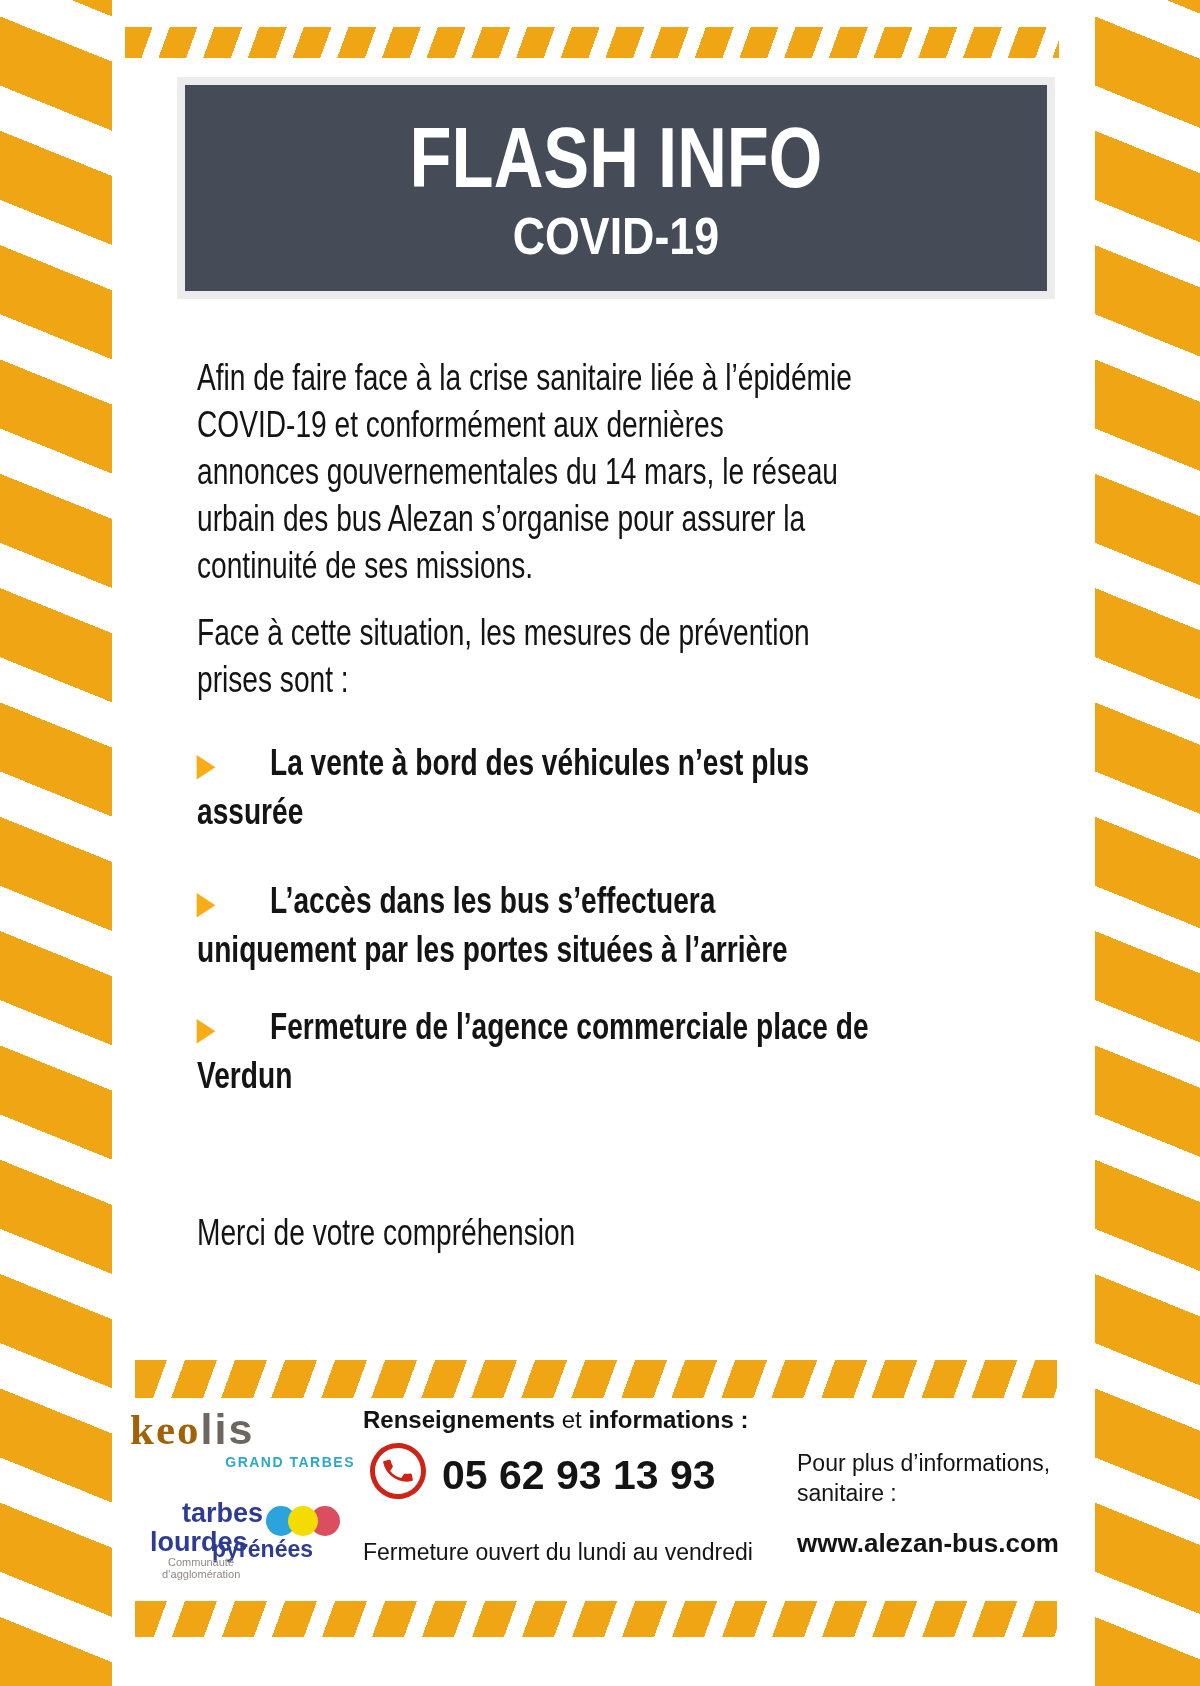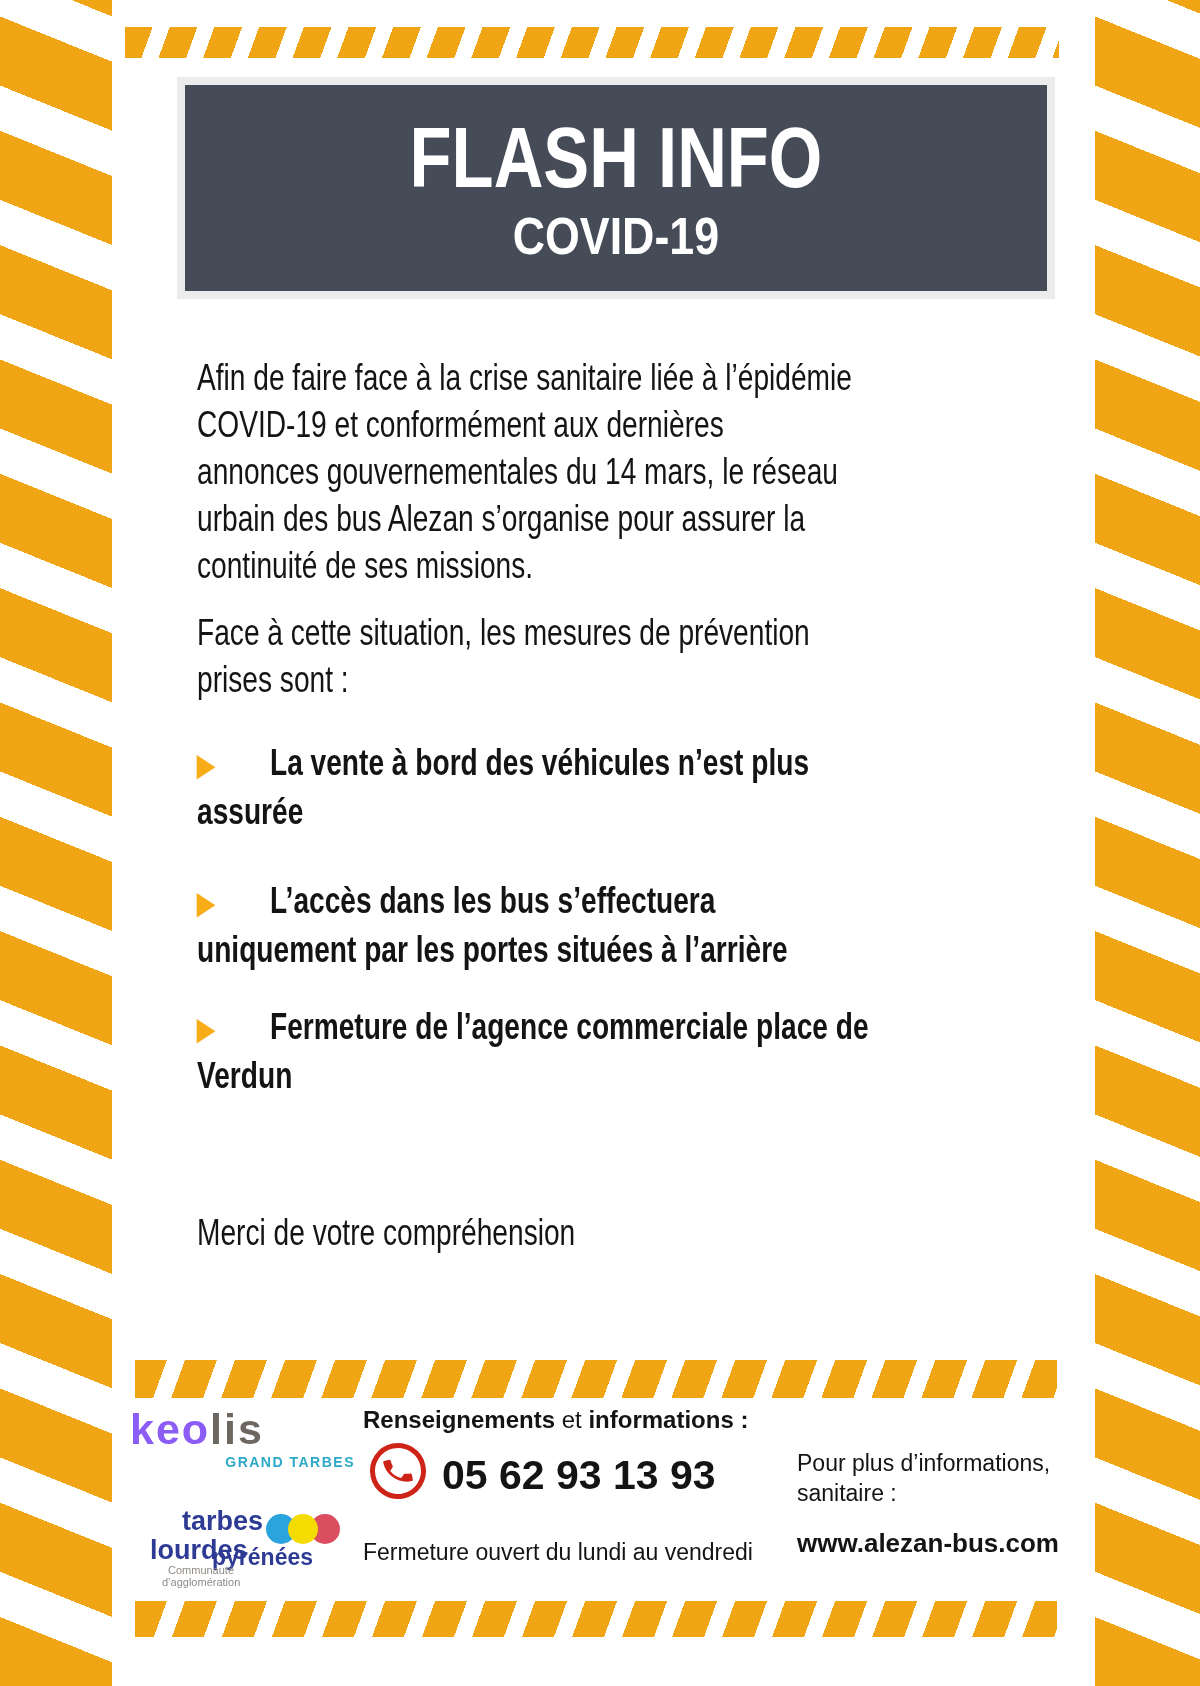--- a/index.html
+++ b/index.html
@@ -29,24 +29,24 @@
   .header-subtitle{color:#fff;font-weight:bold;font-size:52px;line-height:52px;
     transform:scaleX(0.86);transform-origin:center;white-space:nowrap;}
   
   .tblock{position:absolute;left:197px;transform:scaleX(0.76);transform-origin:0 0;}
   .tblock .ln{font-size:37px;line-height:47px;white-space:nowrap;}
   .tblock.bold .ln{font-weight:bold;}
   .arrow{display:inline-block;width:96px;font-size:30px;color:#F8AC17;}
   
   .keolis{position:absolute;left:130px;top:1408px;width:225px;}
   .keolis .word{font-size:43px;line-height:43px;font-weight:bold;letter-spacing:2px;white-space:nowrap;}
-  .keolis .teal{color:#8b5cf6;}
+  .keolis .teal{color:#a16207;font-family:Liberation Serif, serif;}
   .keolis .gray{color:#6E675F;}
   .keolis .sub{margin-top:3px;text-align:right;font-size:14px;font-weight:bold;color:#2BA9C6;letter-spacing:1.5px;}
-  .tlp{position:absolute;left:130px;top:1498px;width:240px;height:80px;margin-top:8px;}
+  .tlp{position:absolute;left:130px;top:1498px;width:240px;height:80px;}
   .tlp .w{position:absolute;font-weight:bold;color:#2E3B94;white-space:nowrap;}
   .tlp .w1{left:52px;top:0px;font-size:27px;}
   .tlp .w2{left:20px;top:29px;font-size:27px;}
   .tlp .w3{left:82px;top:38px;font-size:23px;}
   .tlp .dot{position:absolute;width:30px;height:30px;border-radius:50%;top:8px;}
   .tlp .dot.blue{left:136px;background:#2BA3DC;}
   .tlp .dot.red{left:180px;background:#DB4E60;}
   .tlp .dot.yellow{left:158px;background:#F4DB00;}
   .tlp .small{position:absolute;font-size:11px;color:#8F8A85;white-space:nowrap;}
   .tlp .s1{left:38px;top:58px;}

